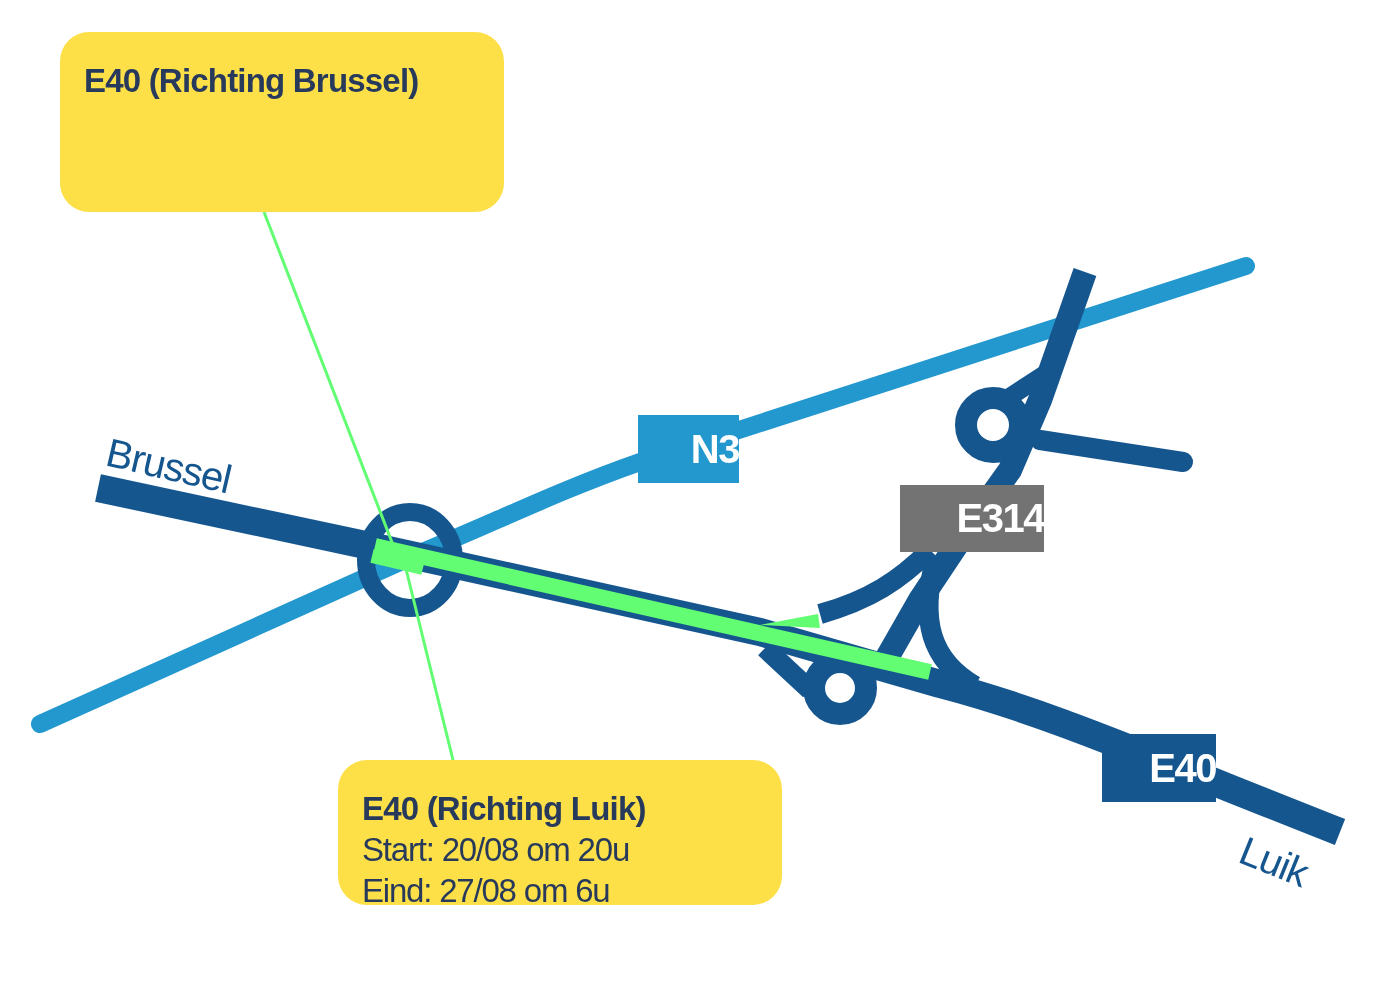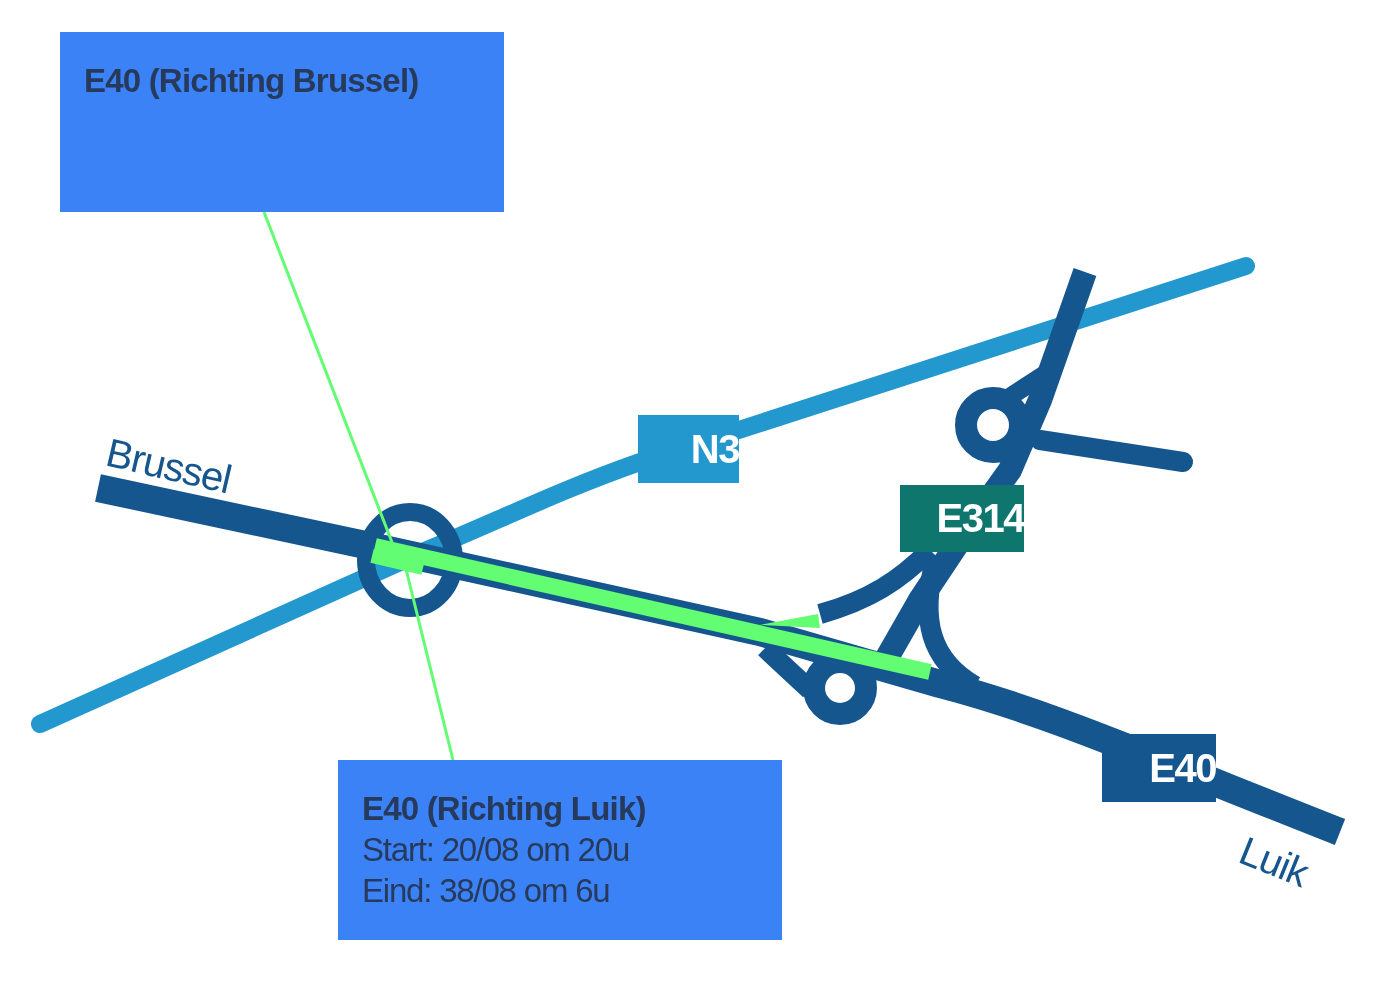--- a/index.html
+++ b/index.html
@@ -1,28 +1,28 @@
 <!DOCTYPE html>
 <html><head>
 <meta charset="utf-8">
 <style>
   html, body { margin: 0; padding: 0; background: #ffffff; }
   body { width: 1400px; height: 1004px; position: relative; overflow: hidden;
          font-family: "Liberation Sans", "DejaVu Sans", sans-serif; }
   svg { position: absolute; left: 0; top: 0; }
-  .callout { position: absolute; background: #3b82f6; color: #283a5c;
-             box-sizing: border-box; padding: 28px 24px; }
+  .callout { position: absolute; background: #fde047; color: #283a5c;
+             box-sizing: border-box; padding: 28px 24px; border-radius: 29px; }
   .callout .title { font-weight: bold; font-size: 33px; line-height: 41px; letter-spacing: -0.8px; }
   .callout .line { font-size: 33px; line-height: 41px; letter-spacing: -1.2px; }
   #callout-brussel { left: 60px; top: 32px; width: 444px; height: 180px; }
-  #callout-luik { left: 338px; top: 760px; width: 444px; height: 180px; }
+  #callout-luik { left: 338px; top: 760px; width: 444px; height: 145px; }
   .shield { position: absolute; color: #ffffff; font-weight: bold; font-size: 40px;
             text-align: right; letter-spacing: -1.5px; box-sizing: border-box; }
   #shield-n3 { left: 638px; top: 415px; width: 101px; height: 68px; line-height: 68px; background: #2398cf; }
-  #shield-e314 { left: 900px; top: 485px; width: 124px; height: 67px; line-height: 67px; background: #0f766e; }
+  #shield-e314 { left: 900px; top: 485px; width: 144px; height: 67px; line-height: 67px; background: #737373; }
   #shield-e40 { left: 1102px; top: 734px; width: 114px; height: 68px; line-height: 68px; background: #15568f; padding-left: 8px; }
   .place { position: absolute; color: #15568f; font-size: 40px; letter-spacing: -1px; transform-origin: left top; }
   #place-brussel { left: 112px; top: 430px; transform: rotate(13deg); }
   #place-luik { left: 1250px; top: 828px; transform: rotate(22deg); }
 </style>
 </head>
 <body>
 
 <svg width="1400" height="1004" viewBox="0 0 1400 1004">
 
@@ -58,14 +58,14 @@
 <div class="place" id="place-brussel">Brussel</div>
 <div class="place" id="place-luik">Luik</div>
 
 <div class="callout" id="callout-brussel">
   <div class="title">E40 (Richting Brussel)</div>
 </div>
 
 <div class="callout" id="callout-luik">
   <div class="title">E40 (Richting Luik)</div>
   <div class="line">Start: 20/08 om 20u</div>
-  <div class="line">Eind: 38/08 om 6u</div>
+  <div class="line">Eind: 27/08 om 6u</div>
 </div>
 
 </body></html>

